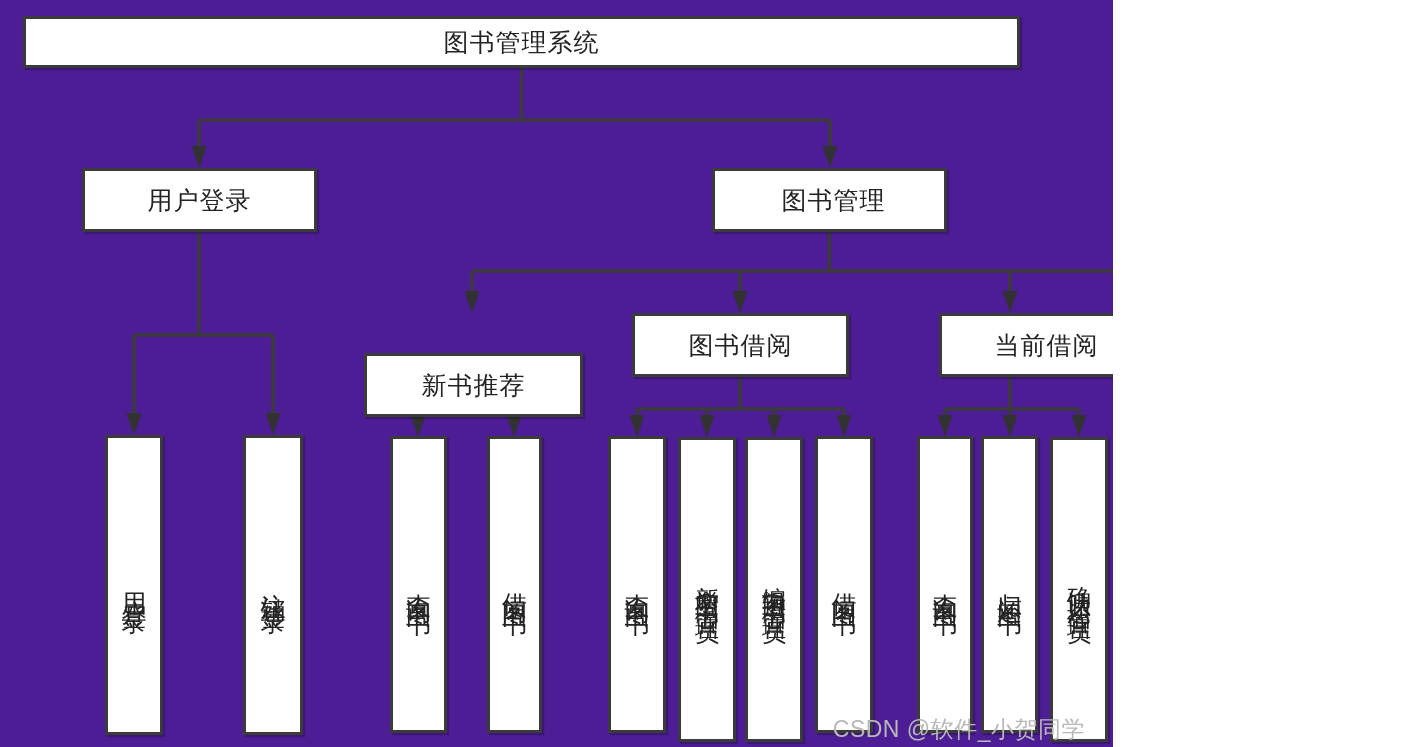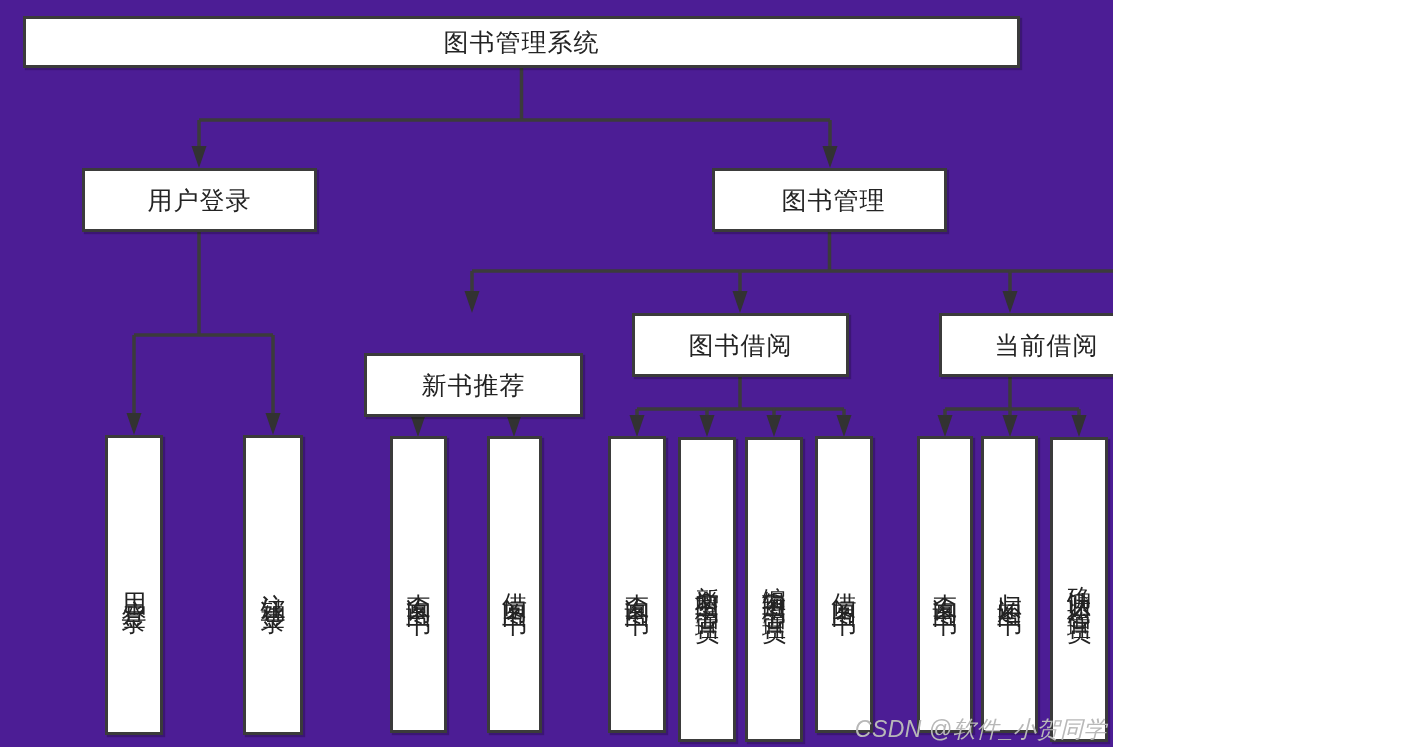--- a/index.html
+++ b/index.html
@@ -33,27 +33,26 @@
     font-size: 25px;
     letter-spacing: 6px;
     line-height: 1;
   }
   .vbox.long { letter-spacing: 5px; font-size: 24px; }
   svg.wires { position: absolute; left: 0; top: 0; width: 1405px; height: 747px; }
   svg.wires path { stroke: #3b3b3b; stroke-width: 3.5; fill: none; }
   svg.wires polygon { fill: #323232; stroke: none; }
   .watermark {
     position: absolute;
-    right: 6px;
+    right: 28px;
     bottom: 2px;
     font-size: 23px;
     letter-spacing: 0.5px;
     color: #b8b8b8;
     white-space: nowrap;
-    font-style: italic;
   }
 </style>
 </head>
 <body>
 
 <div class="canvas">
 
   <svg class="wires" viewBox="0 0 1405 747">
     <g>
       <path d="M521.5 68 V120"></path>

